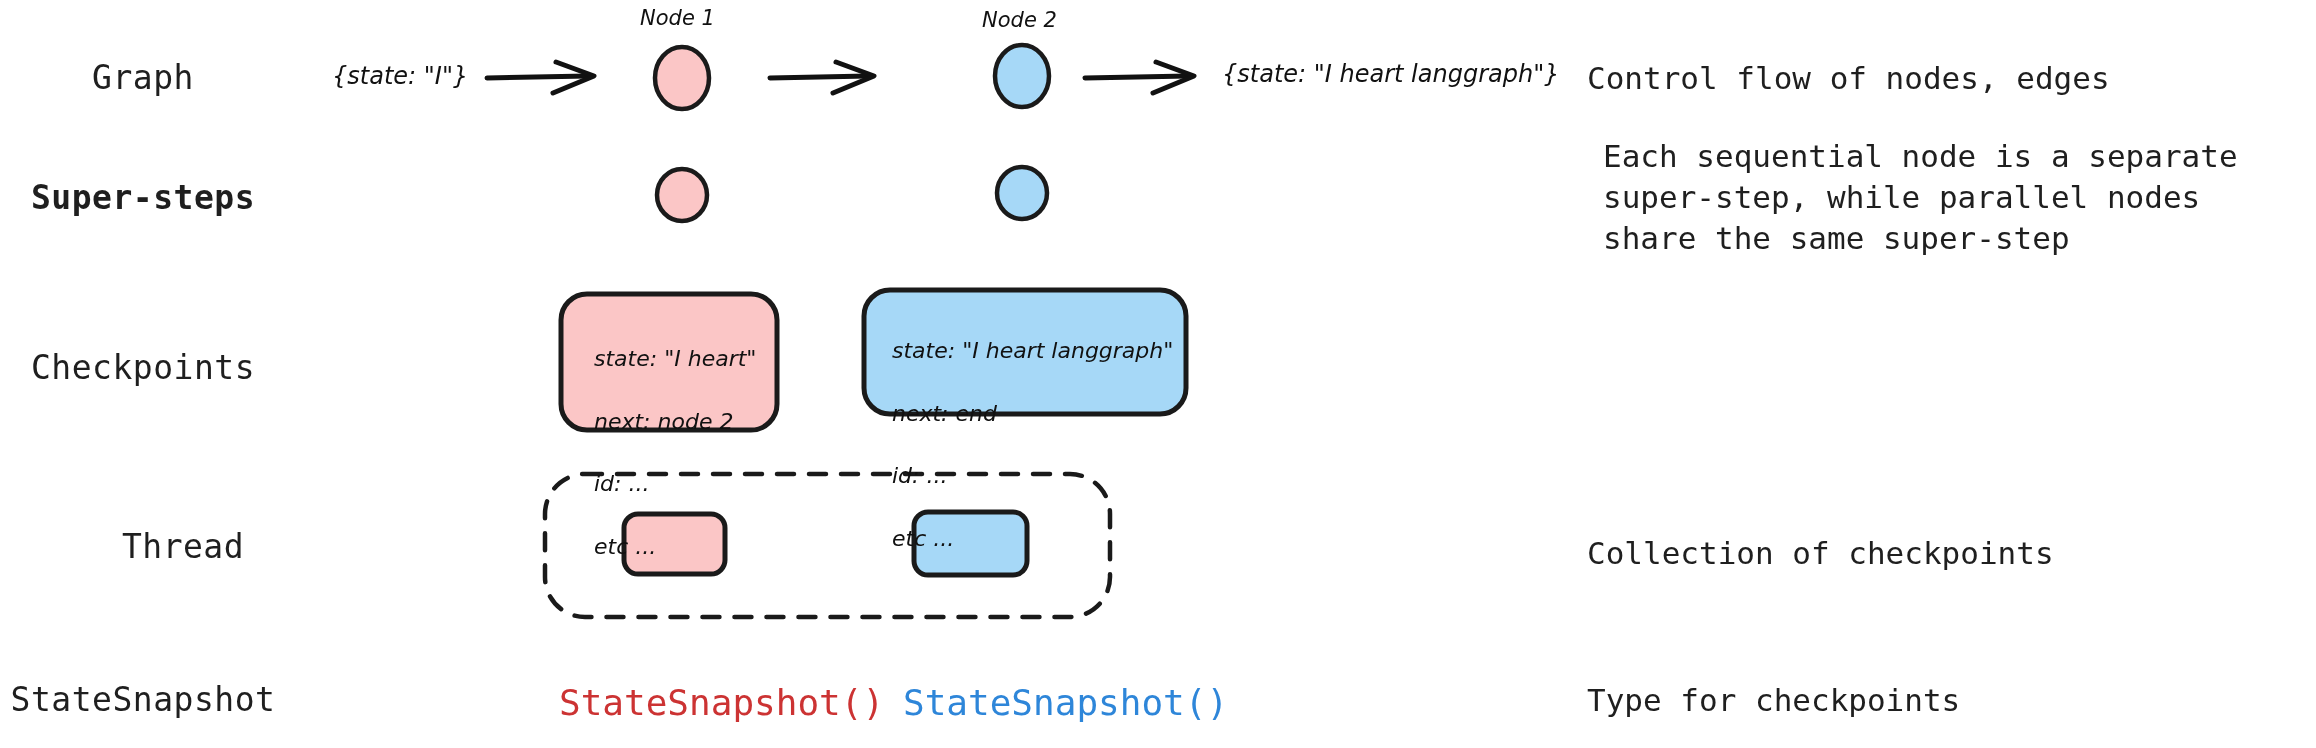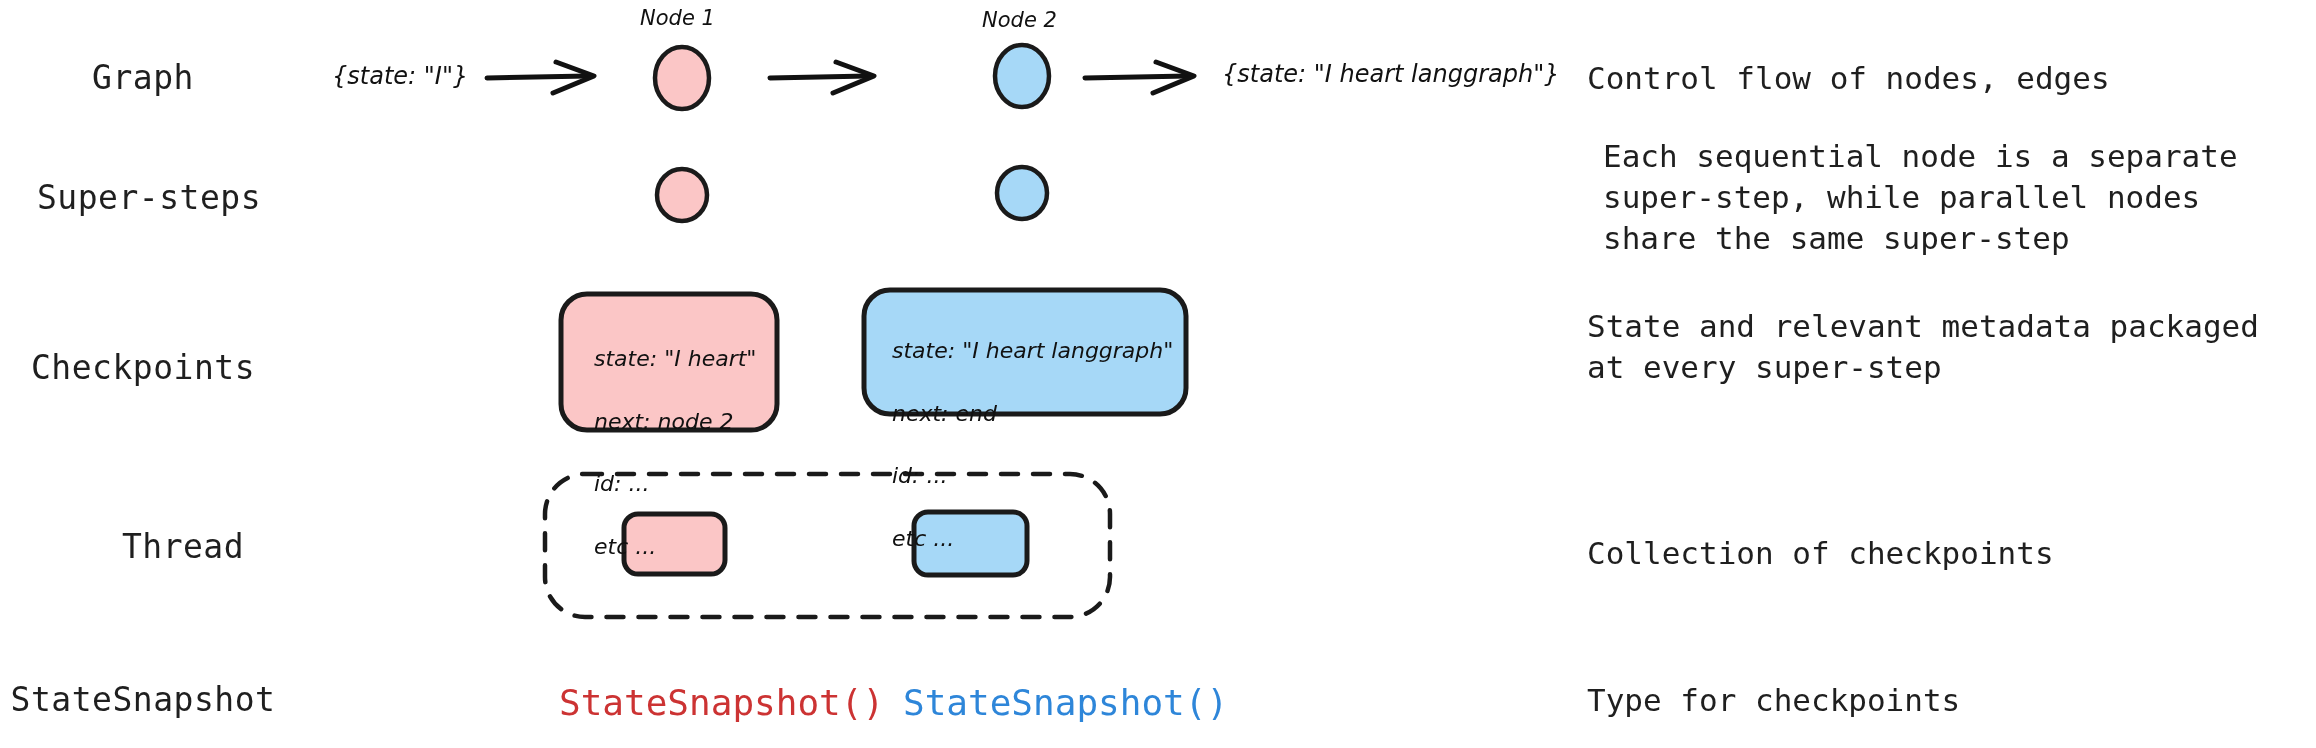--- a/index.html
+++ b/index.html
@@ -102,41 +102,39 @@
     <rect x="561" y="294" width="216" height="136" rx="26" ry="26" fill="#FBC6C6" stroke="#1a1a1a" stroke-width="5"></rect>
     <rect x="864" y="290" width="322" height="124" rx="26" ry="26" fill="#A6D8F7" stroke="#1a1a1a" stroke-width="5"></rect>
 
     <rect x="545" y="474" width="565" height="143" rx="40" ry="40" fill="none" stroke="#1a1a1a" stroke-width="4.5" stroke-dasharray="17 15" stroke-linecap="round"></rect>
 
     <rect x="624" y="514" width="101" height="60" rx="14" ry="14" fill="#FBC6C6" stroke="#1a1a1a" stroke-width="5"></rect>
     <rect x="914" y="512" width="113" height="63" rx="14" ry="14" fill="#A6D8F7" stroke="#1a1a1a" stroke-width="5"></rect>
   </svg>
 
   <div class="row-label" style="left:0px; top:58px; width:286px;">Graph</div>
-  <div class="row-label" style="left:6px; top:178px; width:286px;">Super-steps</div>
+  <div class="row-label" style="left:0px; top:178px; width:286px;font-weight:bold;">Super-steps</div>
   <div class="row-label" style="left:0px; top:348px; width:286px;">Checkpoints</div>
   <div class="row-label" style="left:0px; top:527px; width:286px;padding-left:40px;">Thread</div>
   <div class="row-label" style="left:0px; top:680px; width:286px;">StateSnapshot</div>
 
   <div class="hand state-label" style="left:332px; top:62px;">{state: "I"}</div>
 
   <div class="hand node-label" style="left:640px; top:6px;">Node 1</div>
 
   <div class="hand node-label" style="left:982px; top:8px;">Node 2</div>
 
   <div class="hand state-label" style="left:1222px; top:60px;">{state: "I heart langgraph"}</div>
 
   <div class="desc" style="left:1551px; top:58px;">Control flow of nodes, edges</div>
 
   <div class="desc" style="left:1546px; top:136px;margin-left:21px;">Each sequential node is a separate
 super-step, while parallel nodes
 share the same super-step</div>
 
-  <div class="desc" style="left:1551px; top:306px;">State and relevant metadata packaged
-at every super-step</div>
 
   <div class="desc" style="left:1551px; top:533px;">Collection of checkpoints</div>
 
   <div class="desc" style="left:1551px; top:680px;">Type for checkpoints</div>
 
   <div class="cp-text" style="left:594px; top:312px;">
     <div>state: "I heart"</div>
     <div>next: node 2</div>
     <div>id: ...</div>
     <div>etc ...</div>

